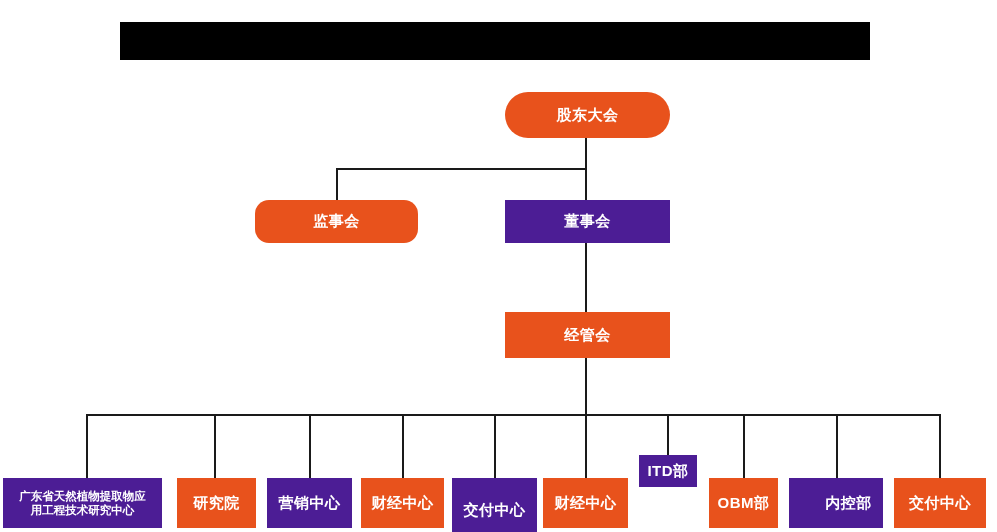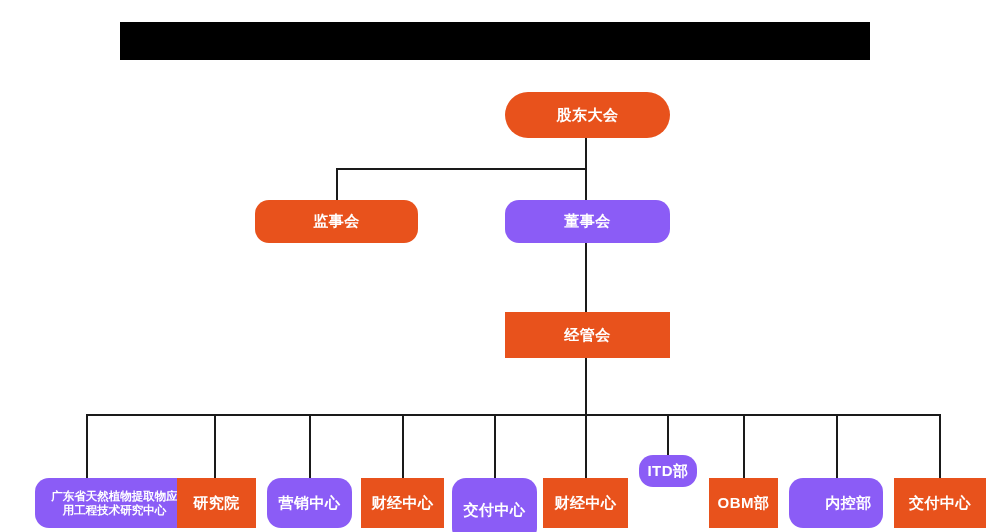--- a/index.html
+++ b/index.html
@@ -32,31 +32,31 @@
     align-items: center;
     justify-content: center;
     text-align: center;
     color: #ffffff;
     line-height: 1.25;
     letter-spacing: 0.5px;
     font-weight: 700;
     padding: 2px 4px;
   }
   .node.deep   { background: #E8521C; }
-  .node.light  { background: #8b5cf6; border-radius: 14px; }
+  .node.light  { background: #4c1d95; }
 
   .node-label {
     display: block;
     width: 100%;
   }
 
   .n-top      { font-size: 15px; border-radius: 23px; }
   .n-mid      { font-size: 15px; }
   .n-leaf     { font-size: 15px; }
-  .n-leaf-sm  { font-size: 11.5px; font-weight: 700; letter-spacing: 0px; margin-left: 32px; }
+  .n-leaf-sm  { font-size: 11.5px; font-weight: 700; letter-spacing: 0px; }
 
   .conn {
     position: absolute;
     background: #1a1a1a;
   }
   .conn.v { width: 2px; }
   .conn.h { height: 2px; }
 </style>
 </head>
 <body>

